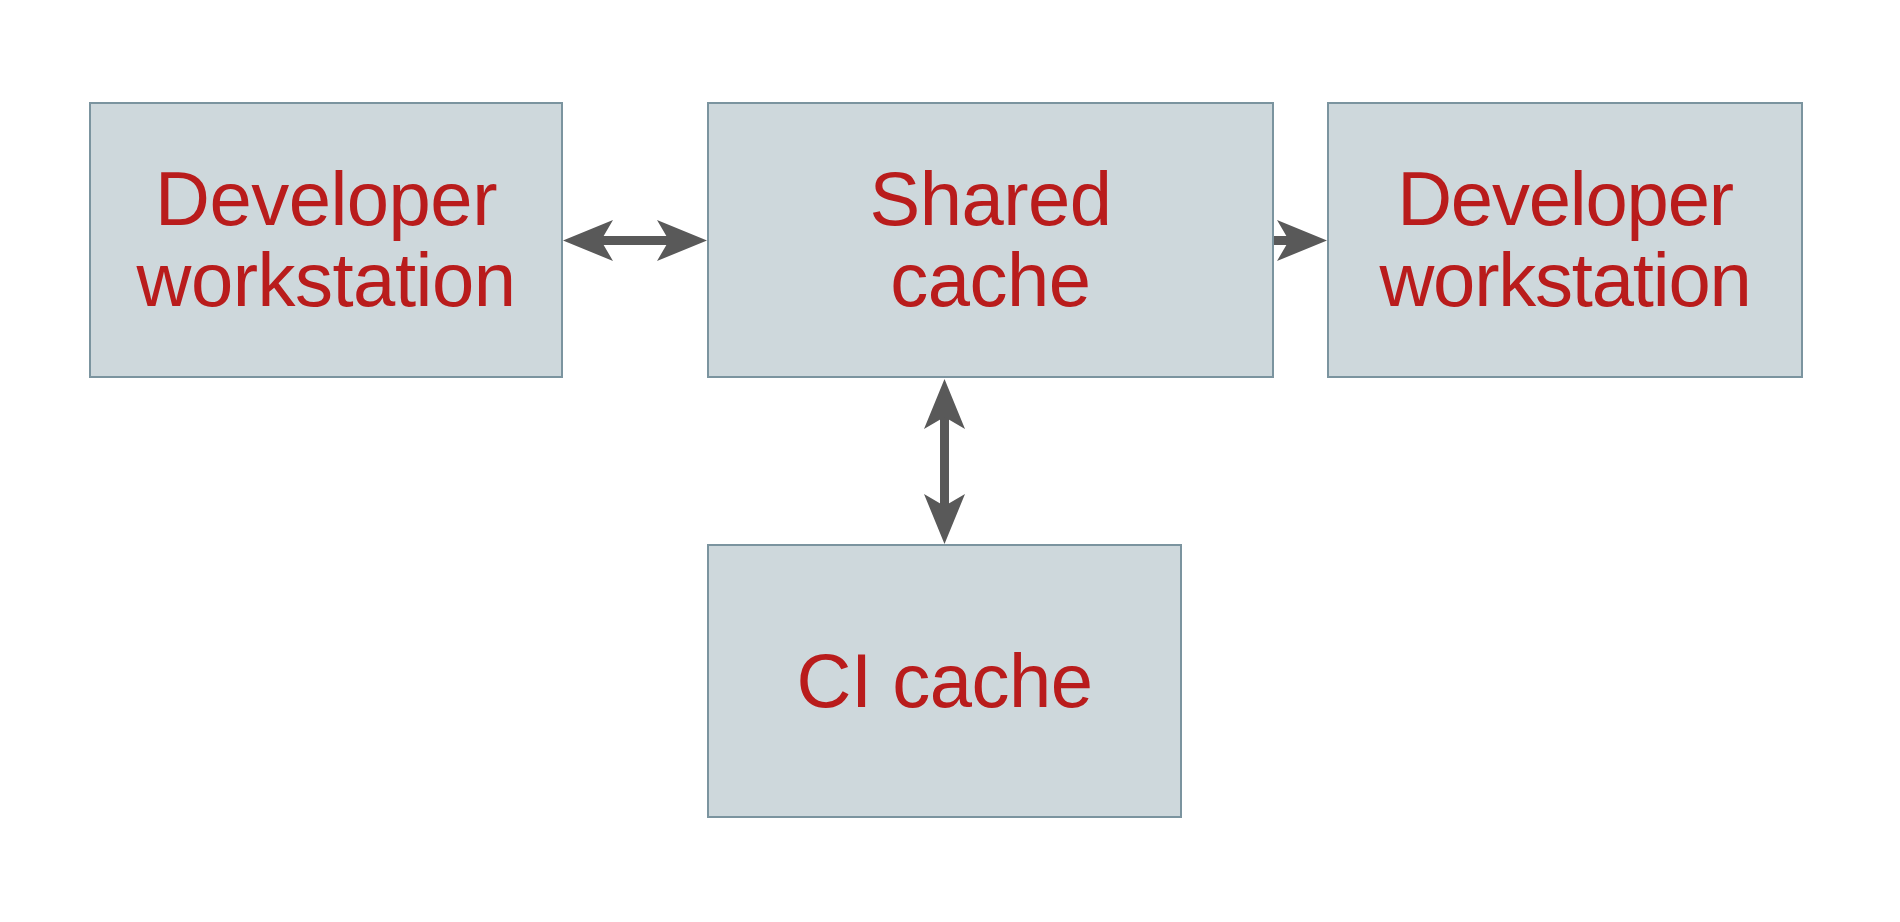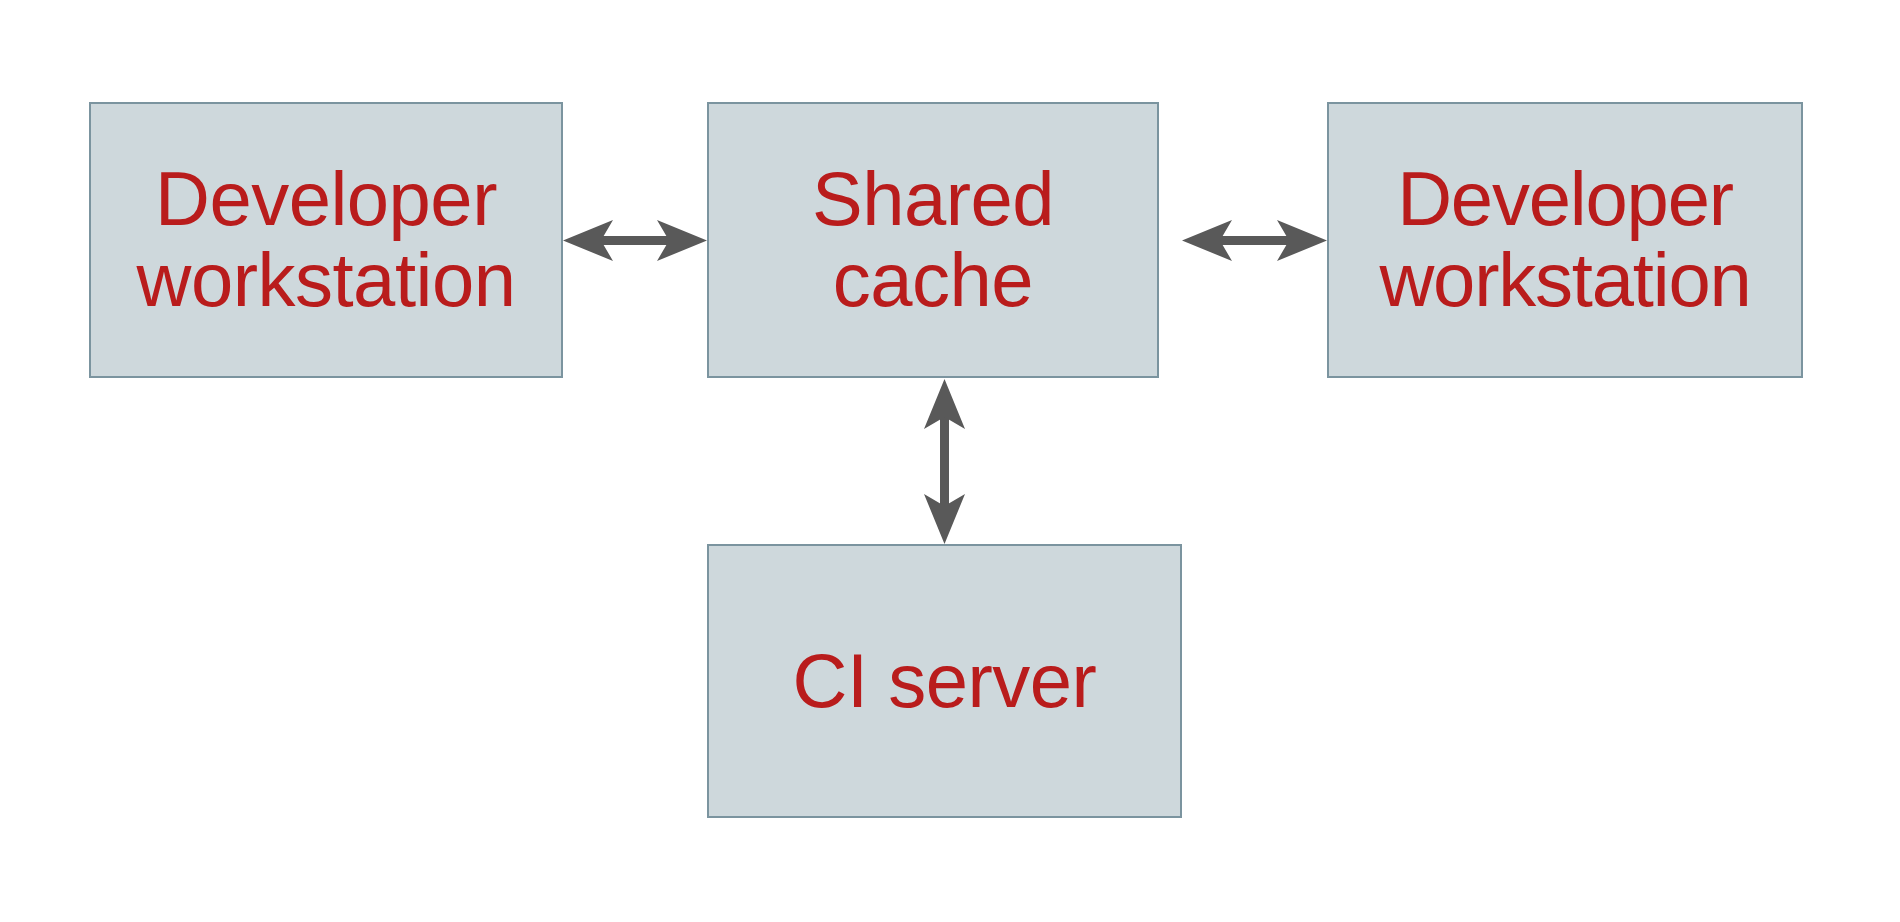--- a/index.html
+++ b/index.html
@@ -37,21 +37,21 @@
     font-size: 76px;
     line-height: 1.06;
     color: #b91c1c;
     font-weight: 400;
     letter-spacing: -0.5px;
     white-space: pre-line;
     padding: 0 6px;
   }
 
   #node-dev-left  { left: 89px;   top: 102px; width: 474px; height: 276px; }
-  #node-shared    { left: 707px;  top: 102px; width: 452px; height: 276px; }
+  #node-shared    { left: 707px;  top: 102px; width: 567px; height: 276px; }
   #node-dev-right { left: 1327px; top: 102px; width: 476px; height: 276px; }
   #node-ci        { left: 707px;  top: 544px; width: 475px; height: 274px; }
 
   #node-dev-right .node-label { letter-spacing: -1.2px; }
 
   
   #connectors {
     position: absolute;
     left: 0;
     top: 0;
@@ -96,16 +96,16 @@
     <span class="node-label">Shared
 cache</span>
   </div>
 
   <div class="node" id="node-dev-right">
     <span class="node-label">Developer
 workstation</span>
   </div>
 
   <div class="node" id="node-ci">
-    <span class="node-label">CI server</span>
+    <span class="node-label">CI cache</span>
   </div>
 
 </div>
 
 </body></html>

